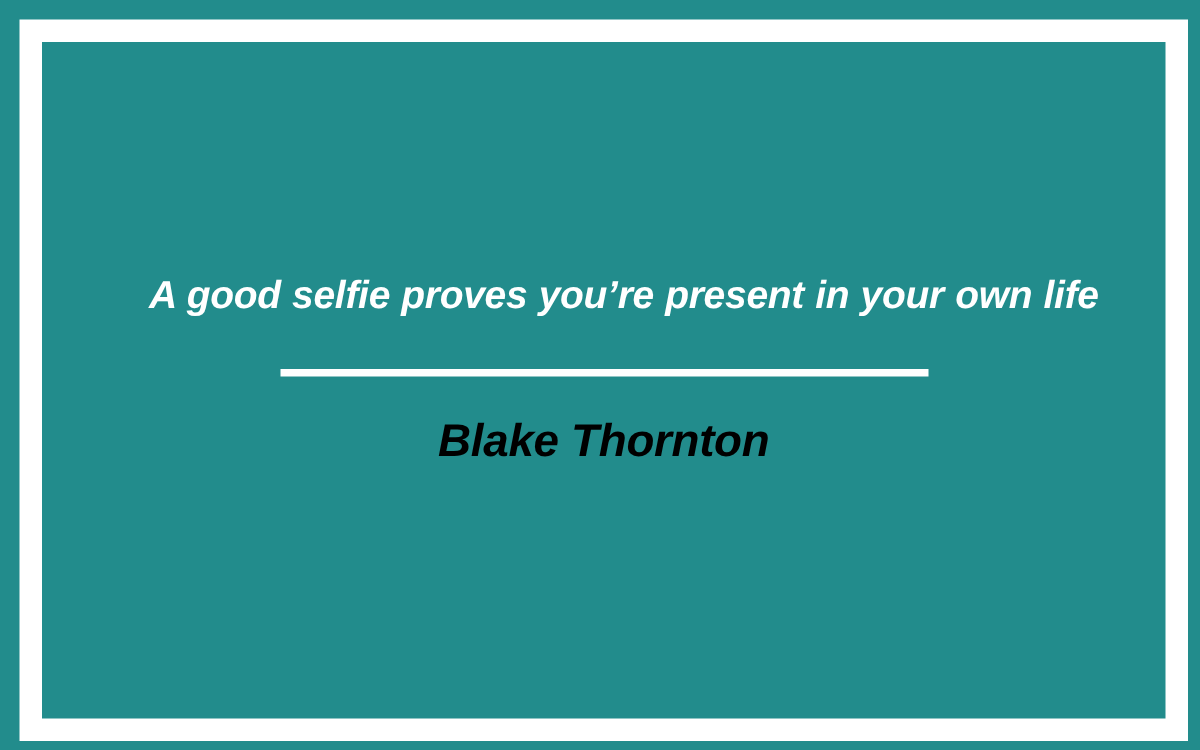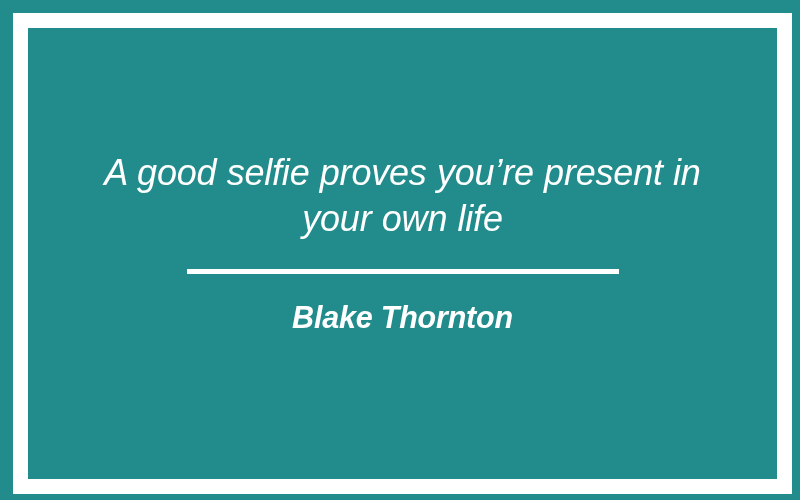--- a/index.html
+++ b/index.html
@@ -43,40 +43,40 @@
     right: 23px;
     bottom: 21px;
     display: flex;
     flex-direction: column;
     align-items: center;
     justify-content: center;
   }
 
   #quote-text {
     width: 660px;
-    text-align: center;
+    text-align: right;
     color: #ffffff;
-    font-size: 36px;
+    font-size: 26px;
     line-height: 46px;
-    font-weight: normal;
+    font-weight: bold;
     font-style: italic;
     letter-spacing: -0.2px;
     word-spacing: 0.5px;
     margin-top: -22px;
   }
 
   #divider {
     width: 432px;
     height: 5px;
     background: #ffffff;
     margin-top: 27px;
   }
 
   #author-name {
-    color: #ffffff;
+    color: #000000;
     font-size: 30.5px;
     line-height: 36px;
     font-weight: bold;
     font-style: italic;
     letter-spacing: -0.2px;
     text-align: center;
     margin-top: 25px;
   }
 </style>
 </head>

